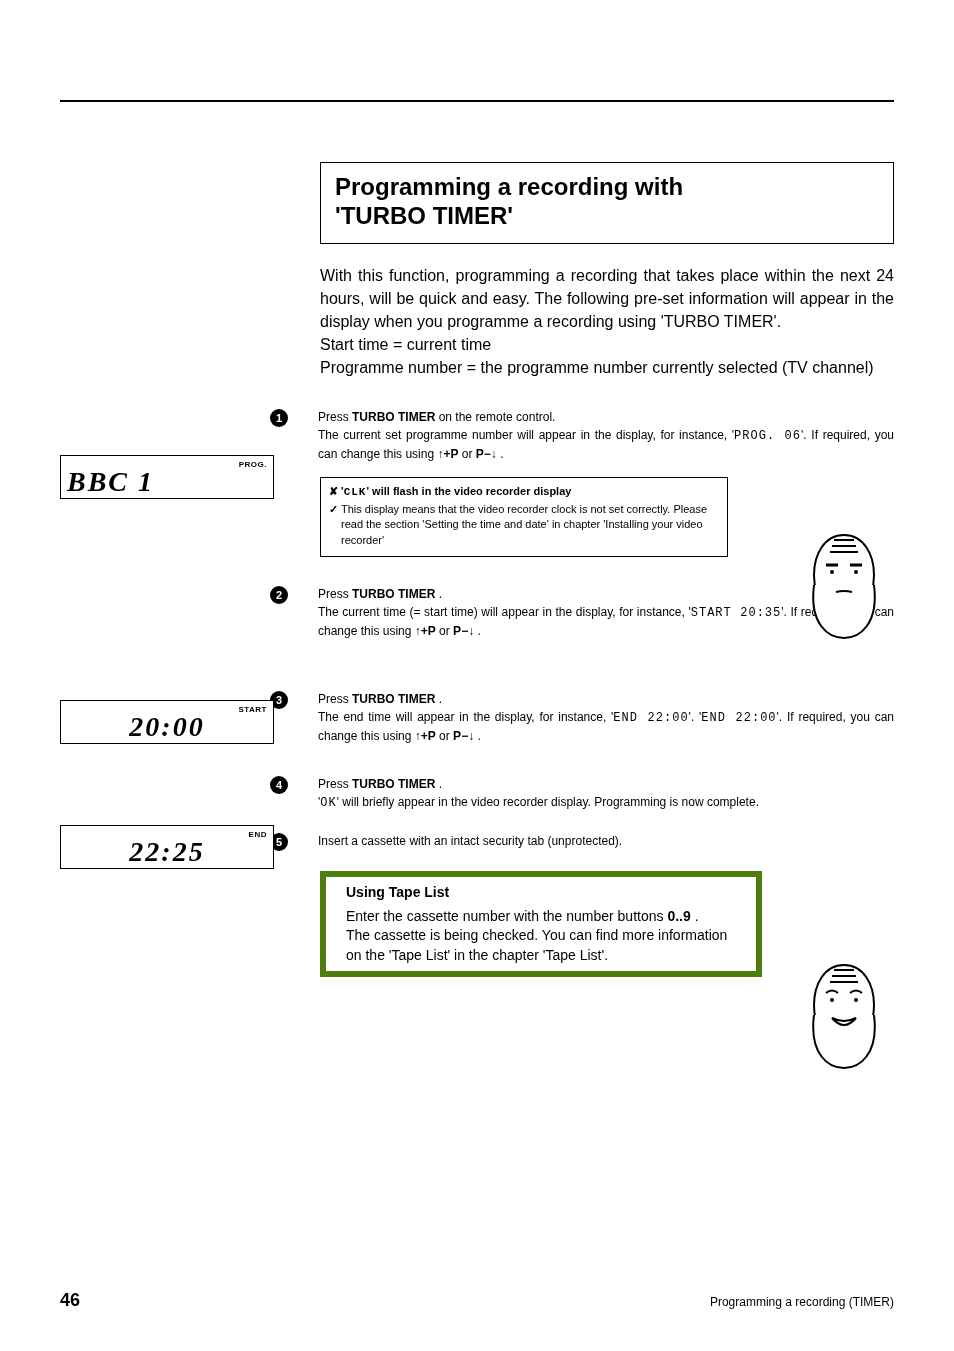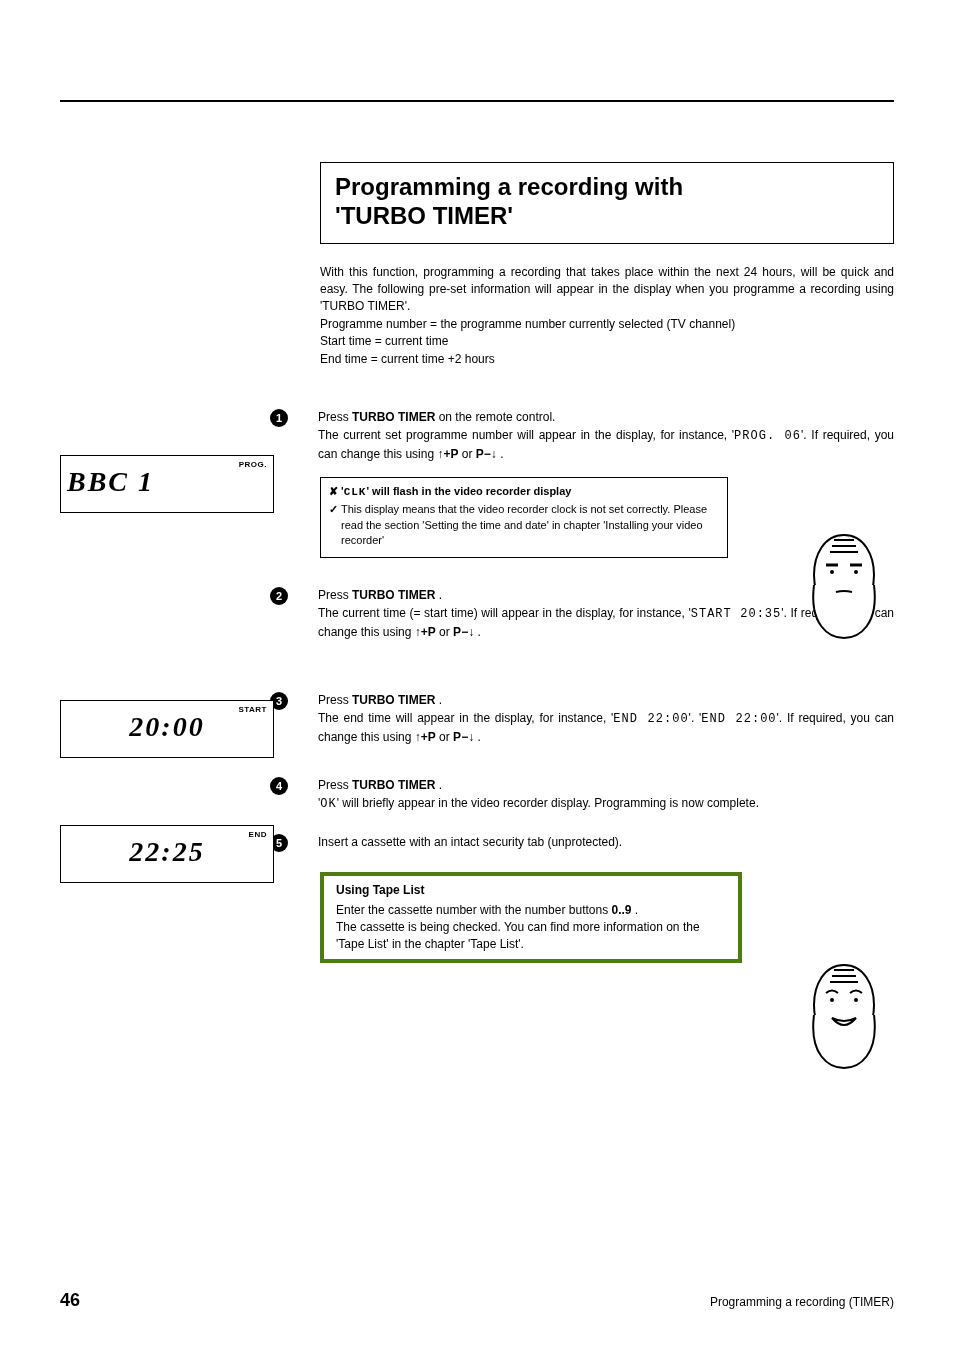--- a/index.html
+++ b/index.html
@@ -31,24 +31,24 @@
     padding: 10px 10px 12px 14px;
     margin-bottom: 20px;
   }
   .title-box h1 {
     font-size: 24px;
     font-weight: bold;
     margin: 0;
     line-height: 1.2;
   }
   .intro {
-    font-size: 12px;
+    font-size: 16px;
     line-height: 1.45;
     text-align: justify;
-    margin-bottom: 40px;
+    margin-bottom: 28px;
   }
   .step-row {
     display: flex;
     align-items: flex-start;
     margin-bottom: 10px;
   }
   .step-num {
     width: 18px;
     height: 18px;
     background: #000;
@@ -90,21 +90,21 @@
     font-weight: bold;
   }
   .note-title { font-weight: bold; }
   .side-display {
     position: absolute;
     left: 60px;
     width: 200px;
     border: 1px solid #000;
     background: #fff;
     text-align: center;
-    padding: 4px 6px 18px 6px;
+    padding: 4px 6px 4px 6px;
   }
   .side-display .lbl {
     font-size: 8px;
     font-weight: bold;
     display: block;
     text-align: right;
     letter-spacing: 0.5px;
   }
   .side-display .seg {
     font-family: Liberation Serif, serif;
@@ -116,23 +116,23 @@
   }
   .face-figure {
     position: absolute;
     right: 70px;
   }
   .ocr-font {
     font-family: "Courier New", monospace;
     letter-spacing: 1px;
   }
   .tape-box {
-    border: 4px solid #4d7c0f;
-    padding: 6px 12px;
-    font-size: 12px;
+    border: 6px solid #4d7c0f;
+    padding: 6px 20px;
+    font-size: 14px;
     line-height: 1.4;
     width: 390px;
   }
   .tape-box .ttitle { font-weight: bold; display: block; margin-bottom: 4px; }
   .footer {
     position: absolute;
     bottom: 40px;
     left: 60px;
     right: 60px;
     display: flex;
@@ -156,23 +156,22 @@
   <div class="main-col">
     <div class="title-box">
       <h1>
         <span>Programming a recording with</span><br>
         <span>'TURBO TIMER'</span>
       </h1>
     </div>
 
     <div class="intro">
       <div>With this function, programming a recording that takes place within the next 24 hours, will be quick and easy. The following pre-set information will appear in the display when you programme a recording using 'TURBO TIMER'.</div>
+      <div>Start time = current time</div>
       <div>Programme number = the programme number currently selected (TV channel)</div>
-      <div>Start time = current time</div>
-      <div>End time = current time +2 hours</div>
     </div>
 
     <div class="step-row">
       <div class="step-num">1</div>
       <div class="step-text">
         <span>Press </span><b>TURBO TIMER</b><span> on the remote control.</span><br>
         <span>The current set programme number will appear in the display, for instance, '</span><span class="ocr-font">PROG. 06</span><span>'. If required, you can change this using </span>
         <span class="arrow-up"></span><span class="plus"></span><b>P</b><span> or </span>
         <b>P</b><span class="minus"></span><span class="arrow-down"></span><span> .</span>
       </div>

